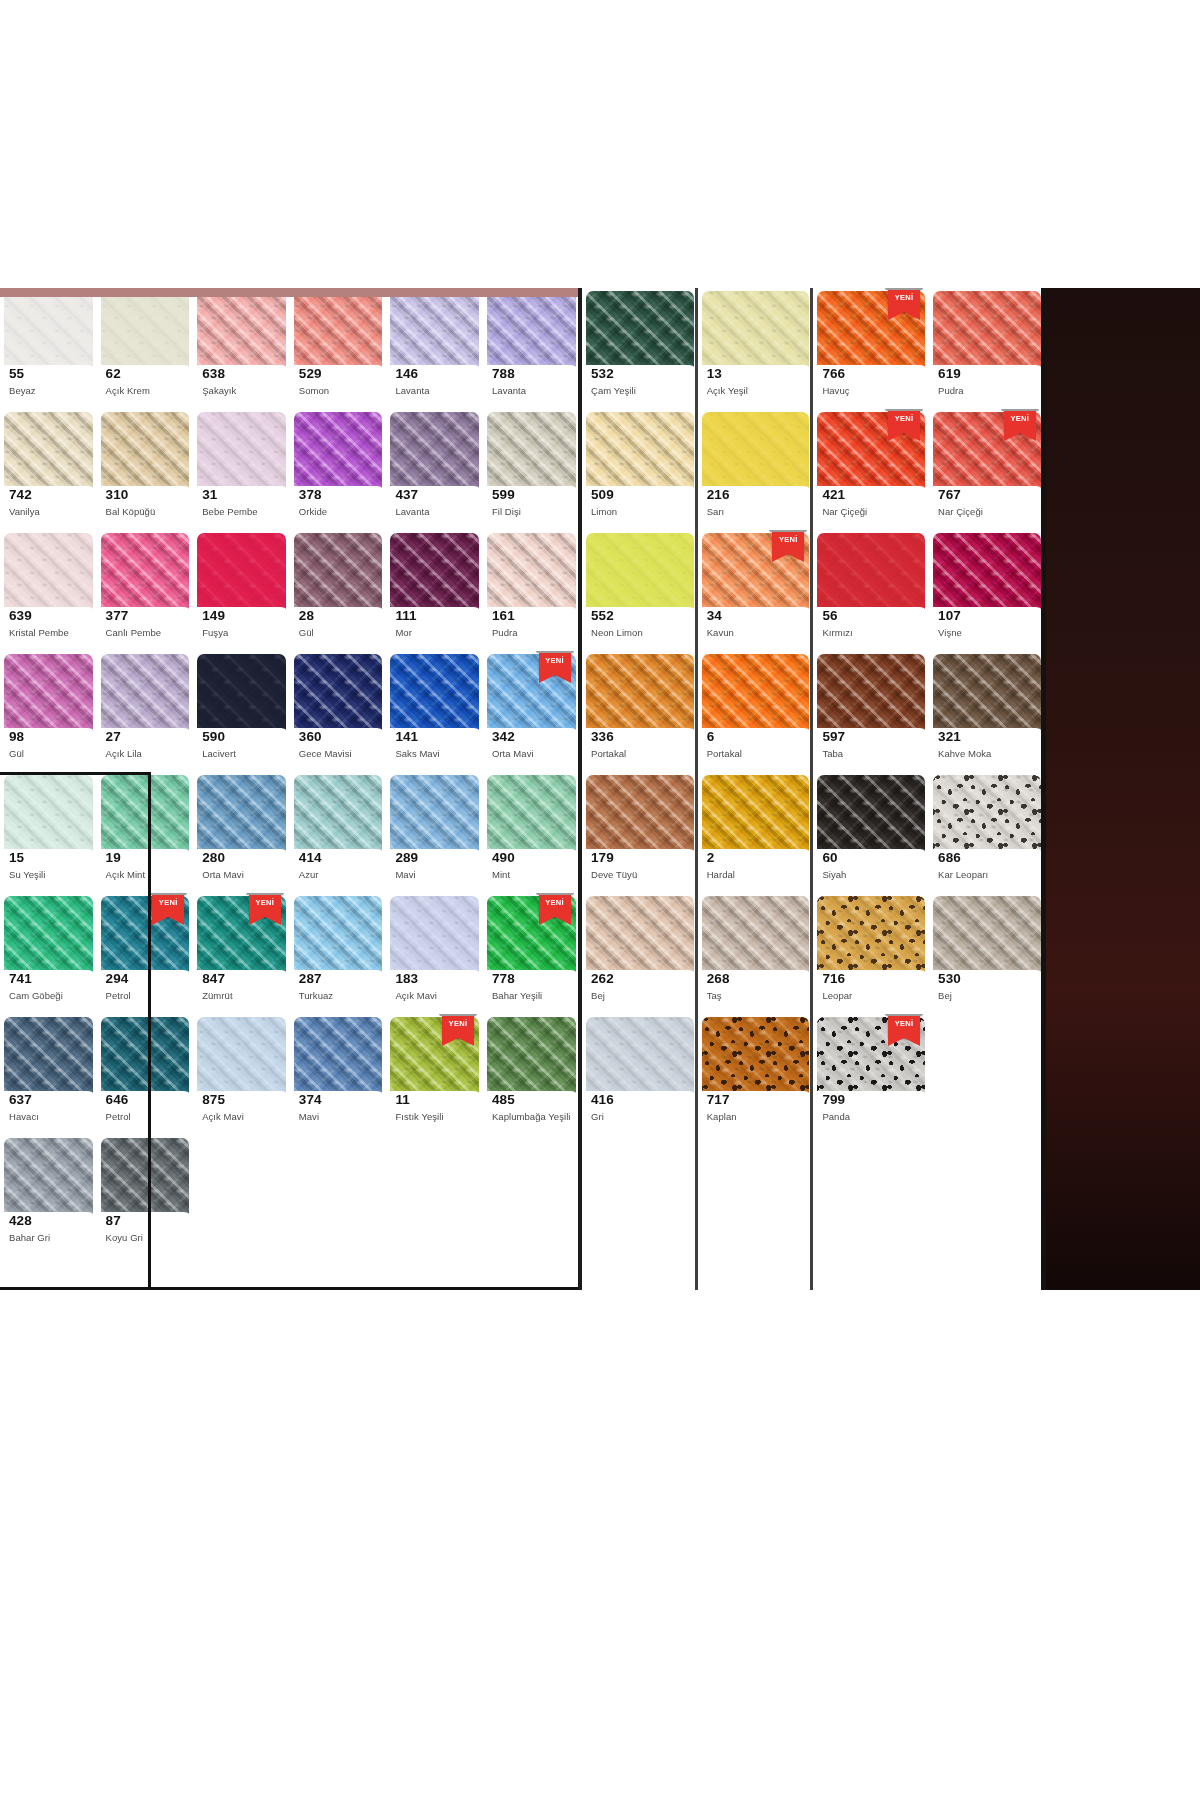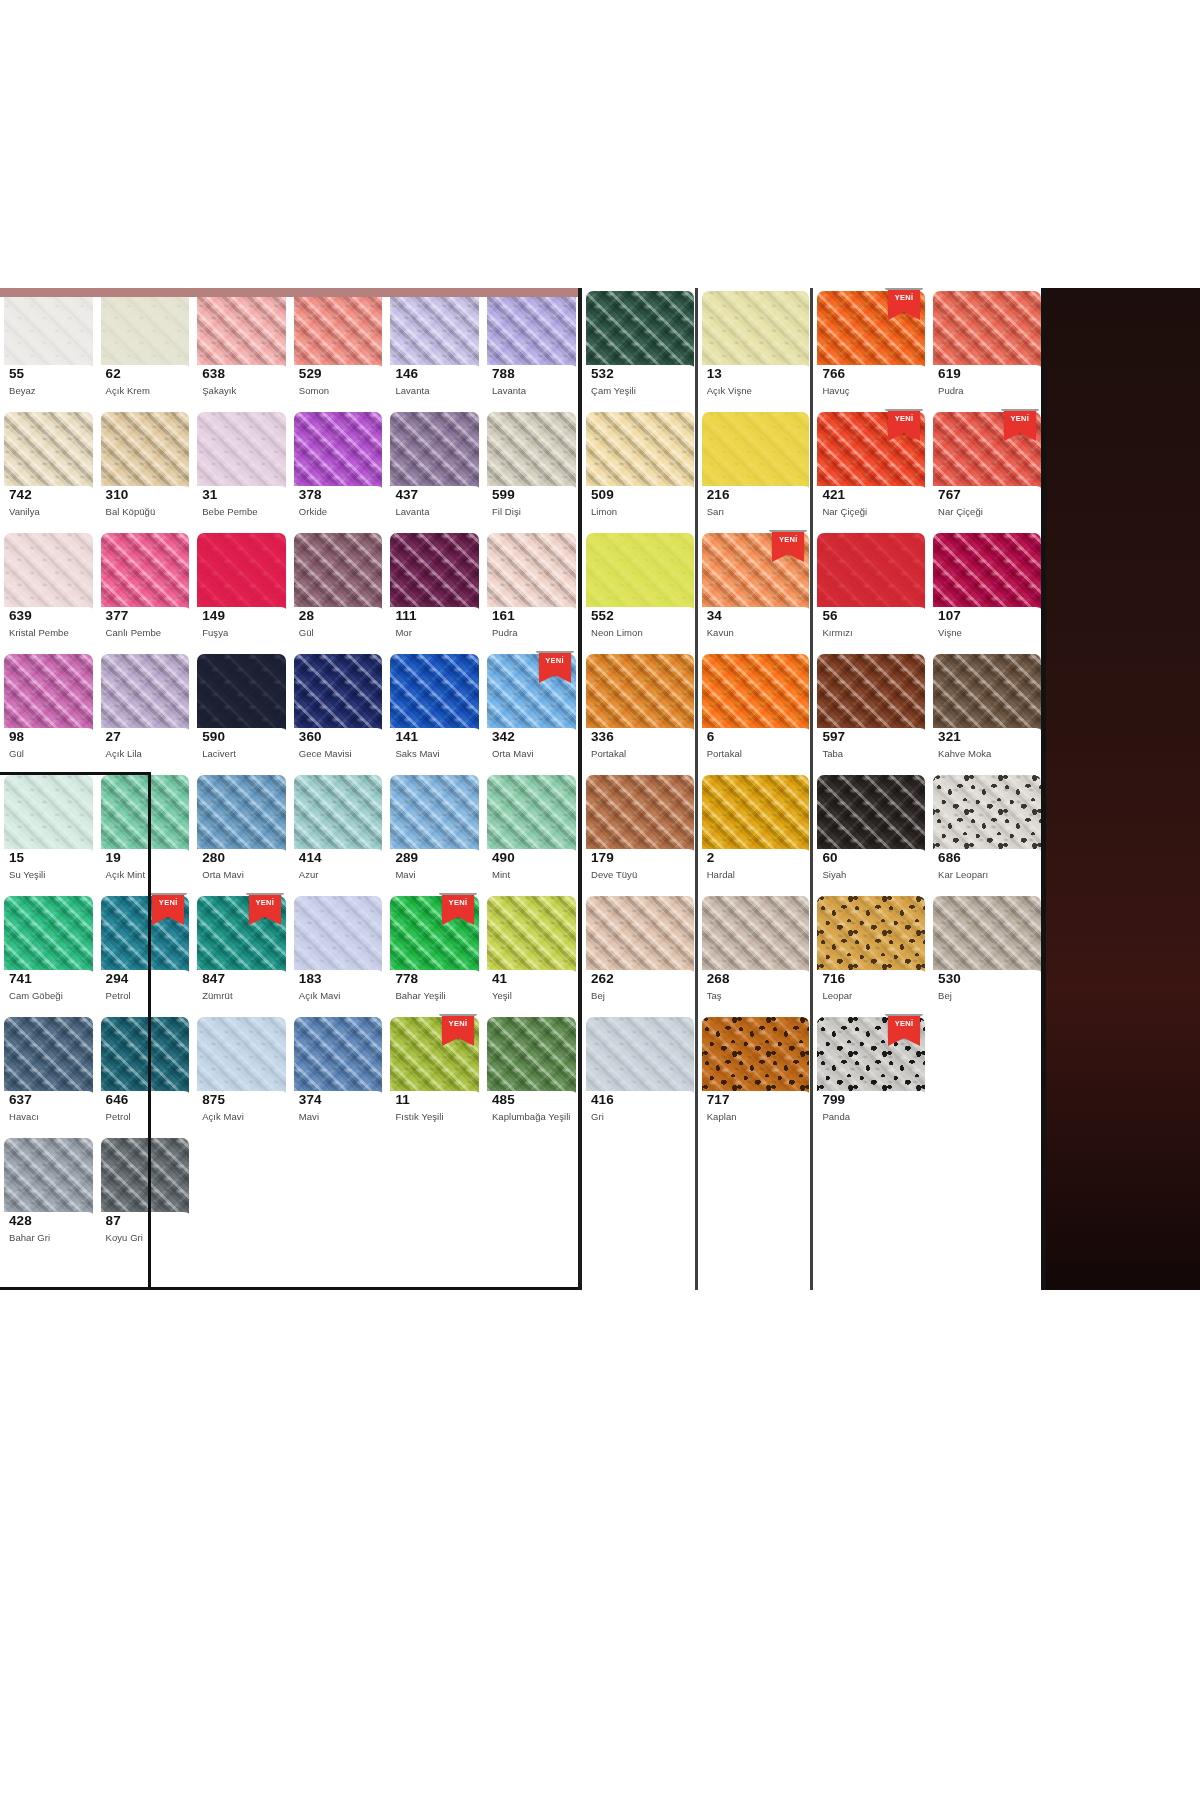--- a/index.html
+++ b/index.html
@@ -544,20 +544,32 @@
           <div class="yeni">
             <span>YENİ</span>
           </div>
           <div class="notch" style="width: 46px;"></div>
           <div class="lab">
             <div class="code">847</div>
             <div class="nm">Zümrüt</div>
           </div>
         </div>
         <div class="card">
+          <div class="sw" style="background: rgb(143, 203, 235);">
+            <div class="tex t1"></div>
+            <div class="tex t2"></div>
+            <div class="tex t3"></div>
+          </div>
+          <div class="notch" style="width: 46px;"></div>
+          <div class="lab">
+            <div class="code">287</div>
+            <div class="nm">Turkuaz</div>
+          </div>
+        </div>
+        <div class="card">
           <div class="sw soft" style="background: rgb(204, 210, 236);">
             <div class="tex t1"></div>
             <div class="tex t2"></div>
             <div class="tex t3"></div>
           </div>
           <div class="notch" style="width: 46px;"></div>
           <div class="lab">
             <div class="code">183</div>
             <div class="nm">Açık Mavi</div>
           </div>
@@ -568,32 +580,20 @@
             <div class="tex t2"></div>
             <div class="tex t3"></div>
           </div>
           <div class="yeni">
             <span>YENİ</span>
           </div>
           <div class="notch" style="width: 46px;"></div>
           <div class="lab">
             <div class="code">778</div>
             <div class="nm">Bahar Yeşili</div>
-          </div>
-        </div>
-        <div class="card">
-          <div class="sw" style="background: rgb(200, 213, 81);">
-            <div class="tex t1"></div>
-            <div class="tex t2"></div>
-            <div class="tex t3"></div>
-          </div>
-          <div class="notch" style="width: 38px;"></div>
-          <div class="lab">
-            <div class="code">41</div>
-            <div class="nm">Yeşil</div>
           </div>
         </div>
         <div class="card">
           <div class="sw" style="background: rgb(74, 102, 128);">
             <div class="tex t1"></div>
             <div class="tex t2"></div>
             <div class="tex t3"></div>
           </div>
           <div class="notch" style="width: 46px;"></div>
           <div class="lab">
@@ -713,21 +713,21 @@
         </div>
         <div class="card">
           <div class="sw soft" style="background: rgb(231, 227, 171);">
             <div class="tex t1"></div>
             <div class="tex t2"></div>
             <div class="tex t3"></div>
           </div>
           <div class="notch" style="width: 38px;"></div>
           <div class="lab">
             <div class="code">13</div>
-            <div class="nm">Açık Vişne</div>
+            <div class="nm">Açık Yeşil</div>
           </div>
         </div>
         <div class="card">
           <div class="sw" style="background: rgb(244, 101, 26);">
             <div class="tex t1"></div>
             <div class="tex t2"></div>
             <div class="tex t3"></div>
           </div>
           <div class="yeni">
             <span>YENİ</span>

